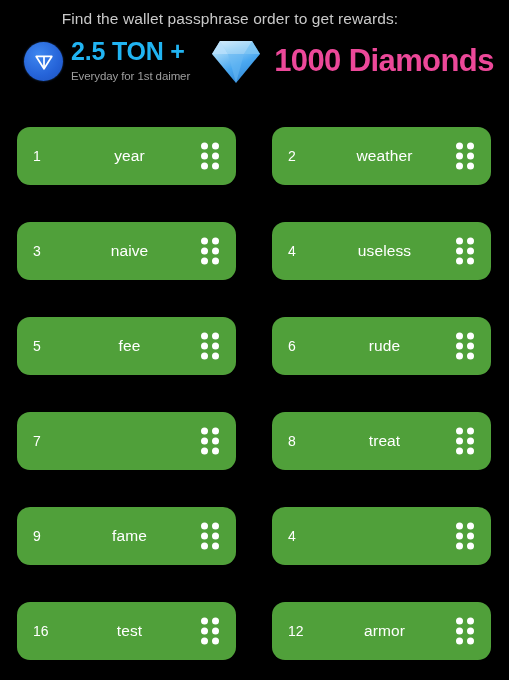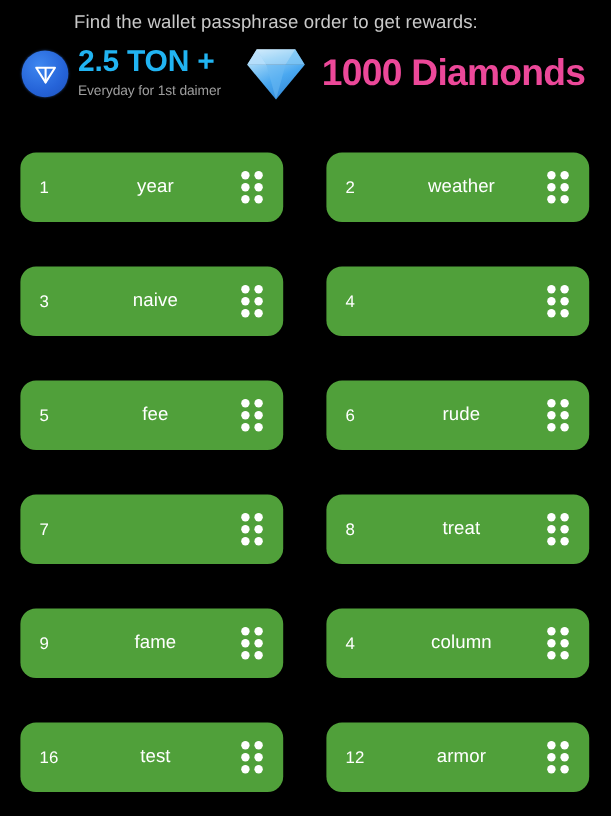--- a/index.html
+++ b/index.html
@@ -28,21 +28,21 @@
     font-size: 15.5px;
     font-weight: 400;
     letter-spacing: 0.1px;
     line-height: 20px;
   }
 
   .reward-row {
     display: flex;
     align-items: center;
     margin-top: 6px;
-    padding-left: 18px;
+    padding-left: 24px;
     height: 52px;
     justify-content: space-between;
   }
 
   
   .ton-logo {
     width: 39px;
     height: 39px;
     border-radius: 50%;
     background: radial-gradient(circle at 38% 32%, #3e87f0 0%, #2563d8 60%, #1d52bd 100%);
@@ -256,20 +256,21 @@
         <span></span>
         <span></span>
         <span></span>
         <span></span>
         <span></span>
     </span>
   </div>
 
   <div class="word-card">
     <span class="word-index">4</span>
+    <span class="word-text">useless</span>
     <span class="drag-handle">
       <span></span>
         <span></span>
         <span></span>
         <span></span>
         <span></span>
         <span></span>
     </span>
   </div>
 
@@ -332,21 +333,20 @@
         <span></span>
         <span></span>
         <span></span>
         <span></span>
         <span></span>
     </span>
   </div>
 
   <div class="word-card">
     <span class="word-index">4</span>
-    <span class="word-text">column</span>
     <span class="drag-handle">
       <span></span>
         <span></span>
         <span></span>
         <span></span>
         <span></span>
         <span></span>
     </span>
   </div>
 

